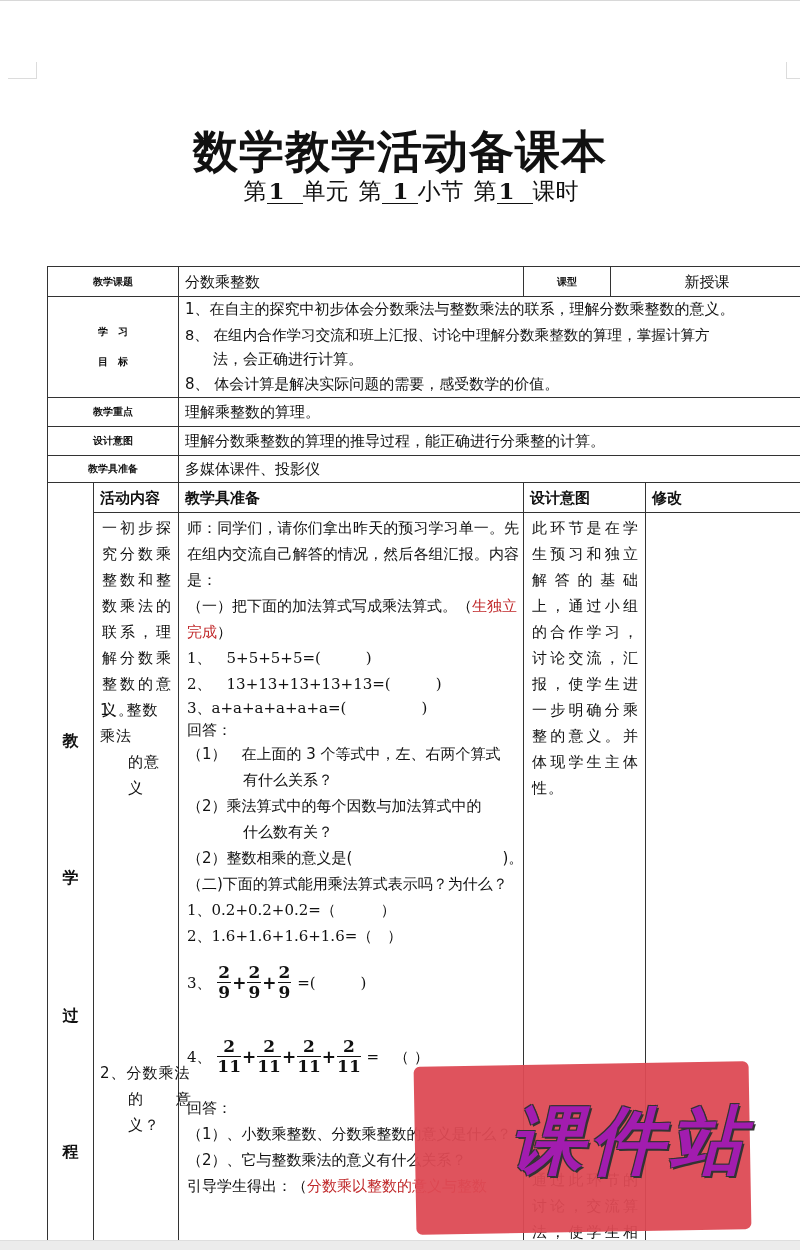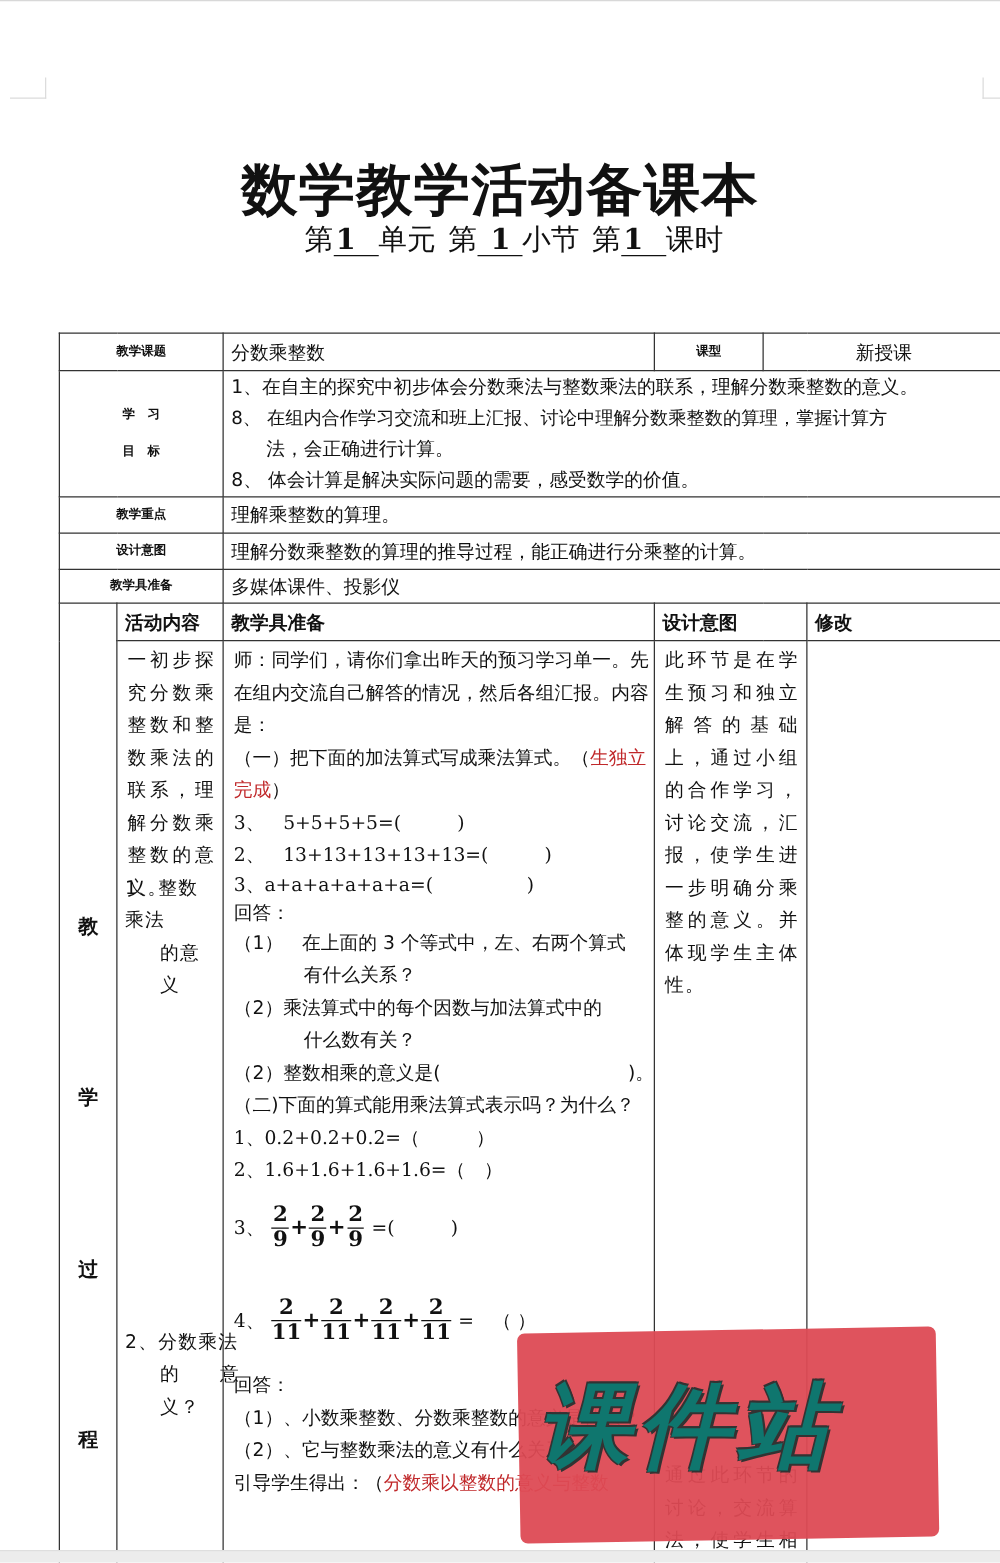--- a/index.html
+++ b/index.html
@@ -48,23 +48,23 @@
   .op { font-weight: bold; font-size: 17px; vertical-align: middle; }
 
   .bottom-bar { position: absolute; left: 0; top: 1240px; width: 800px; height: 10px; background: #ececec; border-top: 1px solid #dedede; }
 
   .stamp {
     position: absolute; left: 415px; top: 1064px; width: 335px; height: 168px;
     background: #dd4a54; opacity: 0.95; border-radius: 6px;
     transform: rotate(-1deg);
   }
   .stamp-text {
-    position: absolute; left: 430px; top: 1092px; width: 320px; text-align: left;
+    position: absolute; left: 430px; top: 1092px; width: 320px; text-align: right;
     font-family: "DejaVu Sans", sans-serif; font-weight: bold; font-style: italic;
-    font-size: 74px; letter-spacing: 6px; color: #0f766e;
+    font-size: 74px; letter-spacing: 6px; color: #a21caf;
     text-shadow: 2px 2px 0 #333, -1px -1px 0 #333, 1px -1px 0 #333, -1px 1px 0 #333;
   }
 </style>
 </head>
 <body>
 
 <div class="top-line"></div>
 <div class="corner left"></div>
 <div class="corner right"></div>
 
@@ -141,21 +141,21 @@
           <div style="padding-left:28px;white-space:pre">的　　意</div>
           <div style="padding-left:28px">义？</div>
         </div>
         <div style="position:absolute;top:730px;left:0">二自主探索</div>
       </div>
     </td>
     <td style="vertical-align:top;padding:2px 4px 0 8px">
       <div style="height:756px;position:relative;overflow:hidden">
         <div style="text-align:justify">师：同学们，请你们拿出昨天的预习学习单一。先在组内交流自己解答的情况，然后各组汇报。内容是：</div>
         <div><span>（一）把下面的加法算式写成乘法算式。（</span><span class="red">生独立完成</span><span>）</span></div>
-        <div class="ser" style="white-space:pre">3、　5+5+5+5=(　　　)</div>
+        <div class="ser" style="white-space:pre">1、　5+5+5+5=(　　　)</div>
         <div class="ser" style="white-space:pre">2、　13+13+13+13+13=(　　　)</div>
         <div class="ser" style="white-space:pre;line-height:22px">3、a+a+a+a+a+a=(　　　　　)</div>
         <div style="line-height:22px">回答：</div>
         <div style="white-space:nowrap">（1）　在上面的 3 个等式中，左、右两个算式</div>
         <div style="padding-left:56px">有什么关系？</div>
         <div style="white-space:nowrap">（2）乘法算式中的每个因数与加法算式中的</div>
         <div style="padding-left:56px">什么数有关？</div>
         <div style="white-space:pre">（2）整数相乘的意义是(　　　　　　　　　　)。</div>
         <div>（二)下面的算式能用乘法算式表示吗？为什么？</div>
         <div class="ser" style="white-space:pre">1、0.2+0.2+0.2=（　　　）</div>

